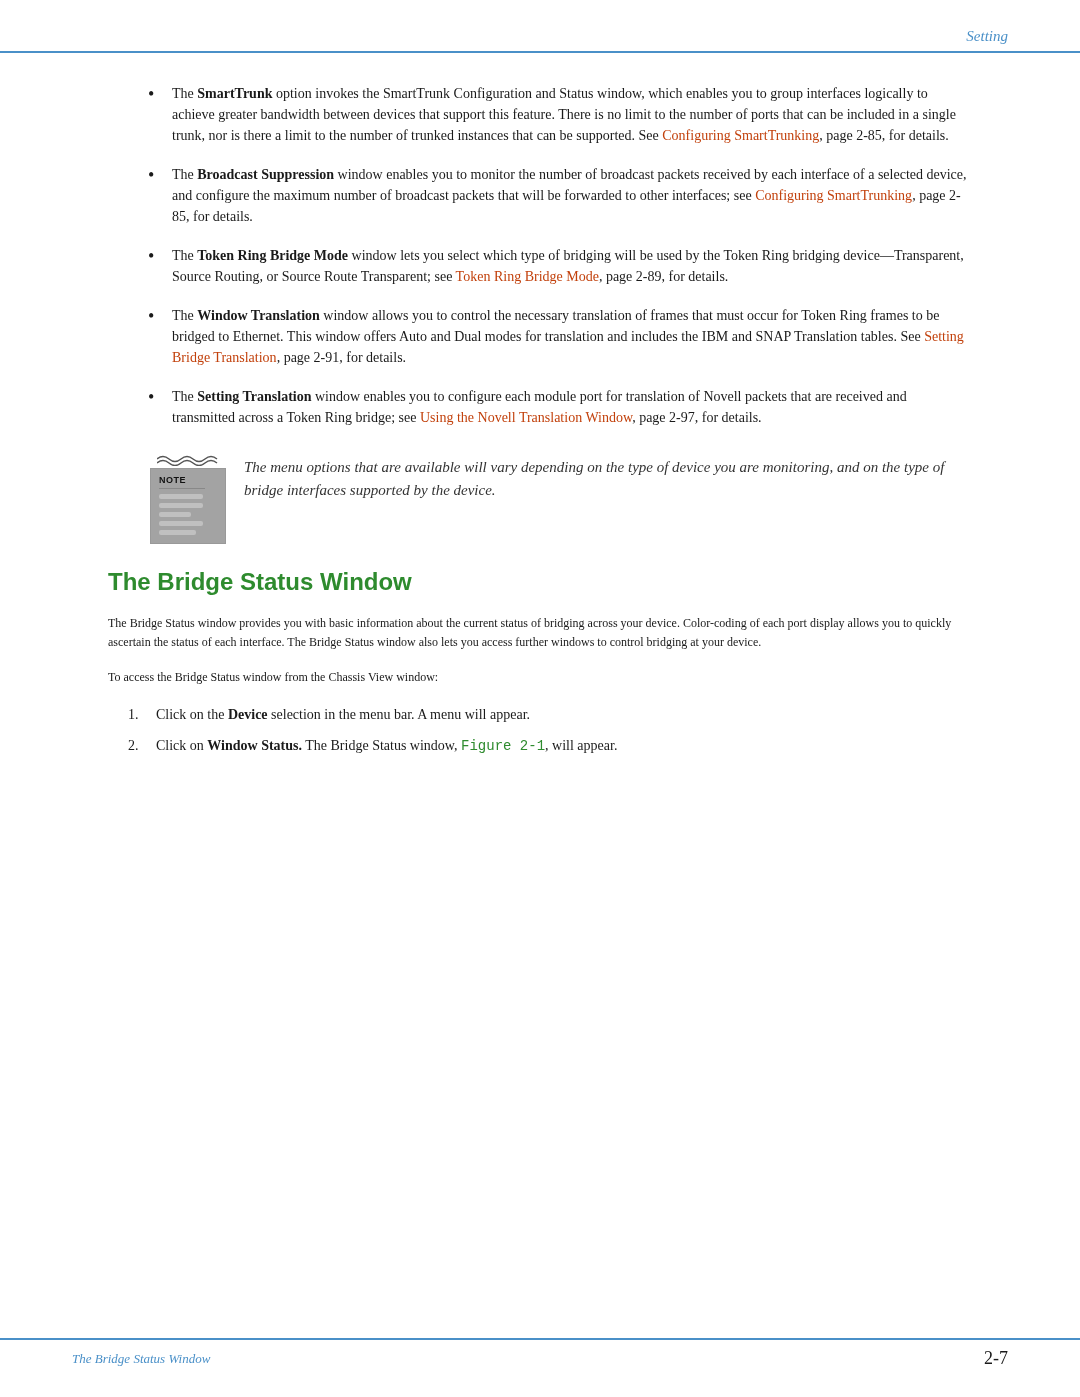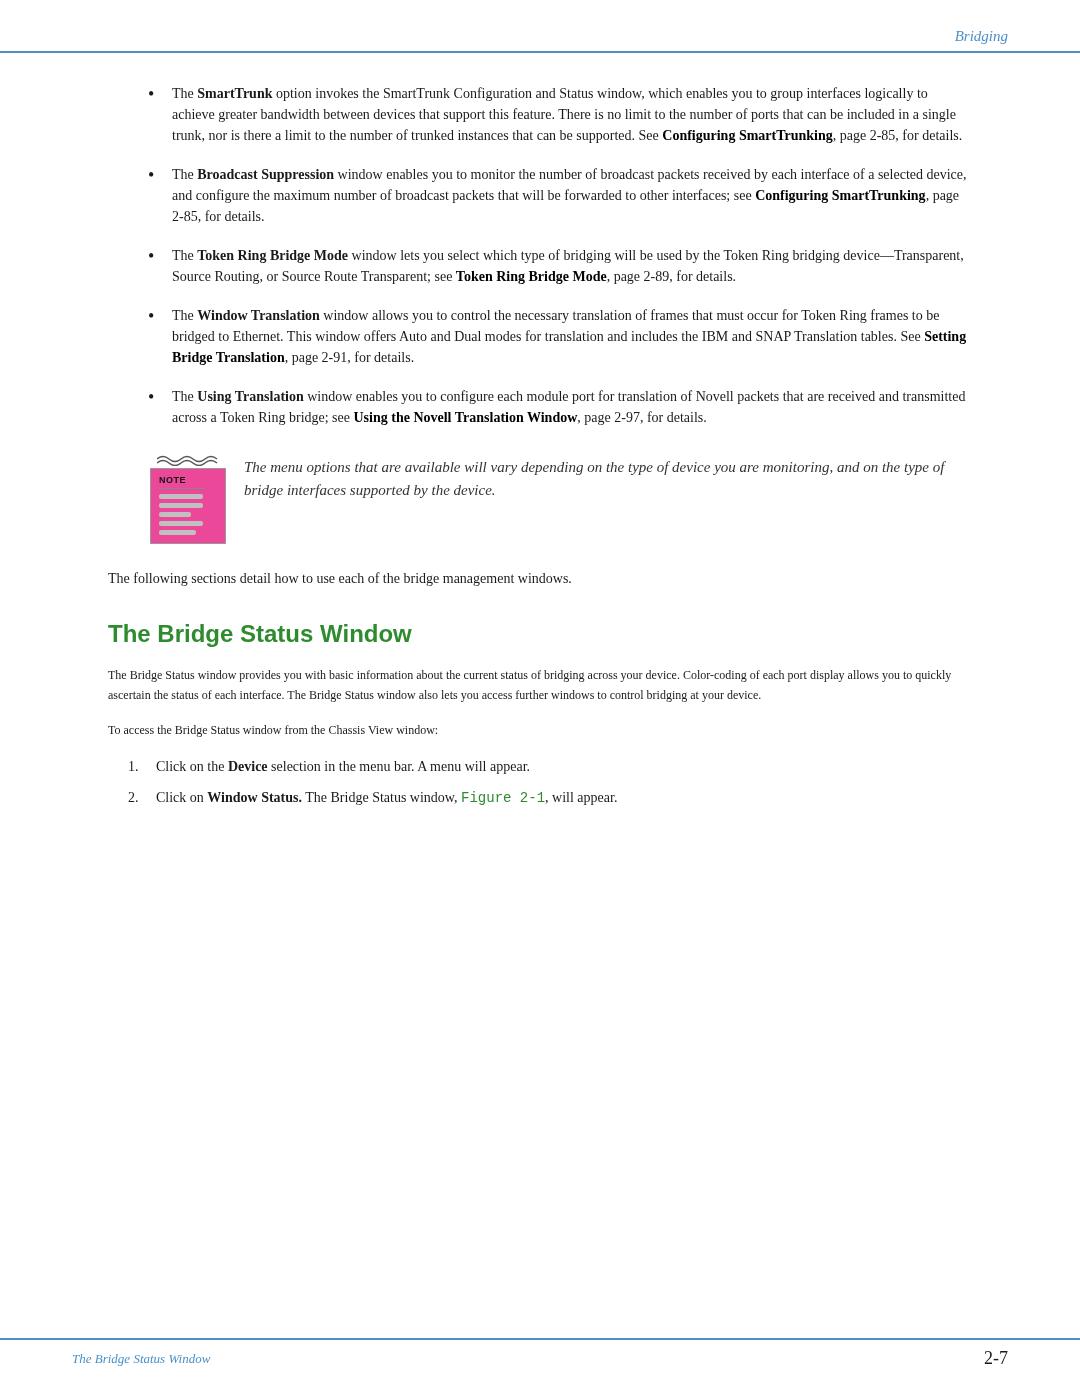--- a/index.html
+++ b/index.html
@@ -74,23 +74,23 @@
       font-size: 14px;
       line-height: 1.5;
       color: #1a1a1a;
     }
 
     .bullet-text b, .bullet-text strong {
       font-weight: bold;
     }
 
     .link-green {
-      color: #000000;
+      color: #c2410c;
       text-decoration: none;
-      font-weight: bold;
+      font-weight: normal;
     }
 
     .link-green-normal {
       color: #2e8b2e;
       text-decoration: none;
       font-weight: normal;
       font-family: Liberation Mono, monospace;
     }
 
     
@@ -196,21 +196,21 @@
     }
 
     .note-box-border {
       border: 1.5px solid #999;
       width: 76px;
       min-height: 76px;
       display: flex;
       flex-direction: column;
       align-items: center;
       padding: 6px 20px 8px 8px;
-      background: #ec4899;
+      background: #a3a3a3;
     }
 
     .note-box-label-row {
       display: flex;
       align-items: center;
       width: 100%;
       border-bottom: 1px solid #888;
       margin-bottom: 5px;
       padding-bottom: 3px;
     }
@@ -237,21 +237,21 @@
       border-radius: 2px;
       width: 95%;
     }
   </style>
 </head>
 <body>
 
 <div class="page">
 
   <div class="header">
-    <span class="header-title">Bridging</span>
+    <span class="header-title">Setting</span>
   </div>
 
   <div class="content">
 
     <ul class="bullet-list">
 
       <li>
         <span class="bullet-dot">•</span>
         <span class="bullet-text">
           The <strong>SmartTrunk</strong> option invokes the SmartTrunk Configuration and Status window, which enables you to group interfaces logically to achieve greater bandwidth between devices that support this feature. There is no limit to the number of ports that can be included in a single trunk, nor is there a limit to the number of trunked instances that can be supported. See <a class="link-green">Configuring SmartTrunking</a>, page 2-85, for details.
@@ -275,21 +275,21 @@
       <li>
         <span class="bullet-dot">•</span>
         <span class="bullet-text">
           The <strong>Window Translation</strong> window allows you to control the necessary translation of frames that must occur for Token Ring frames to be bridged to Ethernet. This window offers Auto and Dual modes for translation and includes the IBM and SNAP Translation tables. See <a class="link-green">Setting Bridge Translation</a>, page 2-91, for details.
         </span>
       </li>
 
       <li>
         <span class="bullet-dot">•</span>
         <span class="bullet-text">
-          The <strong>Using Translation</strong> window enables you to configure each module port for translation of Novell packets that are received and transmitted across a Token Ring bridge; see <a class="link-green">Using the Novell Translation Window</a>, page 2-97, for details.
+          The <strong>Setting Translation</strong> window enables you to configure each module port for translation of Novell packets that are received and transmitted across a Token Ring bridge; see <a class="link-green">Using the Novell Translation Window</a>, page 2-97, for details.
         </span>
       </li>
 
     </ul>
 
     <div class="note-container">
       <div class="note-icon">
         <div class="note-box-wrapper">
 
           <svg width="62" height="14" viewBox="0 0 62 14" style="margin-bottom:2px;">
@@ -308,21 +308,20 @@
               <div class="note-line" style="width:80%"></div>
             </div>
           </div>
         </div>
       </div>
       <div>
         <p class="note-text">The menu options that are available will vary depending on the type of device you are monitoring, and on the type of bridge interfaces supported by the device.</p>
       </div>
     </div>
 
-    <p class="following-text">The following sections detail how to use each of the bridge management windows.</p>
 
     <h2 class="section-heading">The Bridge Status Window</h2>
 
     <p class="section-body">The Bridge Status window provides you with basic information about the current status of bridging across your device. Color-coding of each port display allows you to quickly ascertain the status of each interface. The Bridge Status window also lets you access further windows to control bridging at your device.</p>
 
     <p class="section-body">To access the Bridge Status window from the Chassis View window:</p>
 
     <ol class="numbered-list">
       <li>
         <span class="num-label">1.</span>

